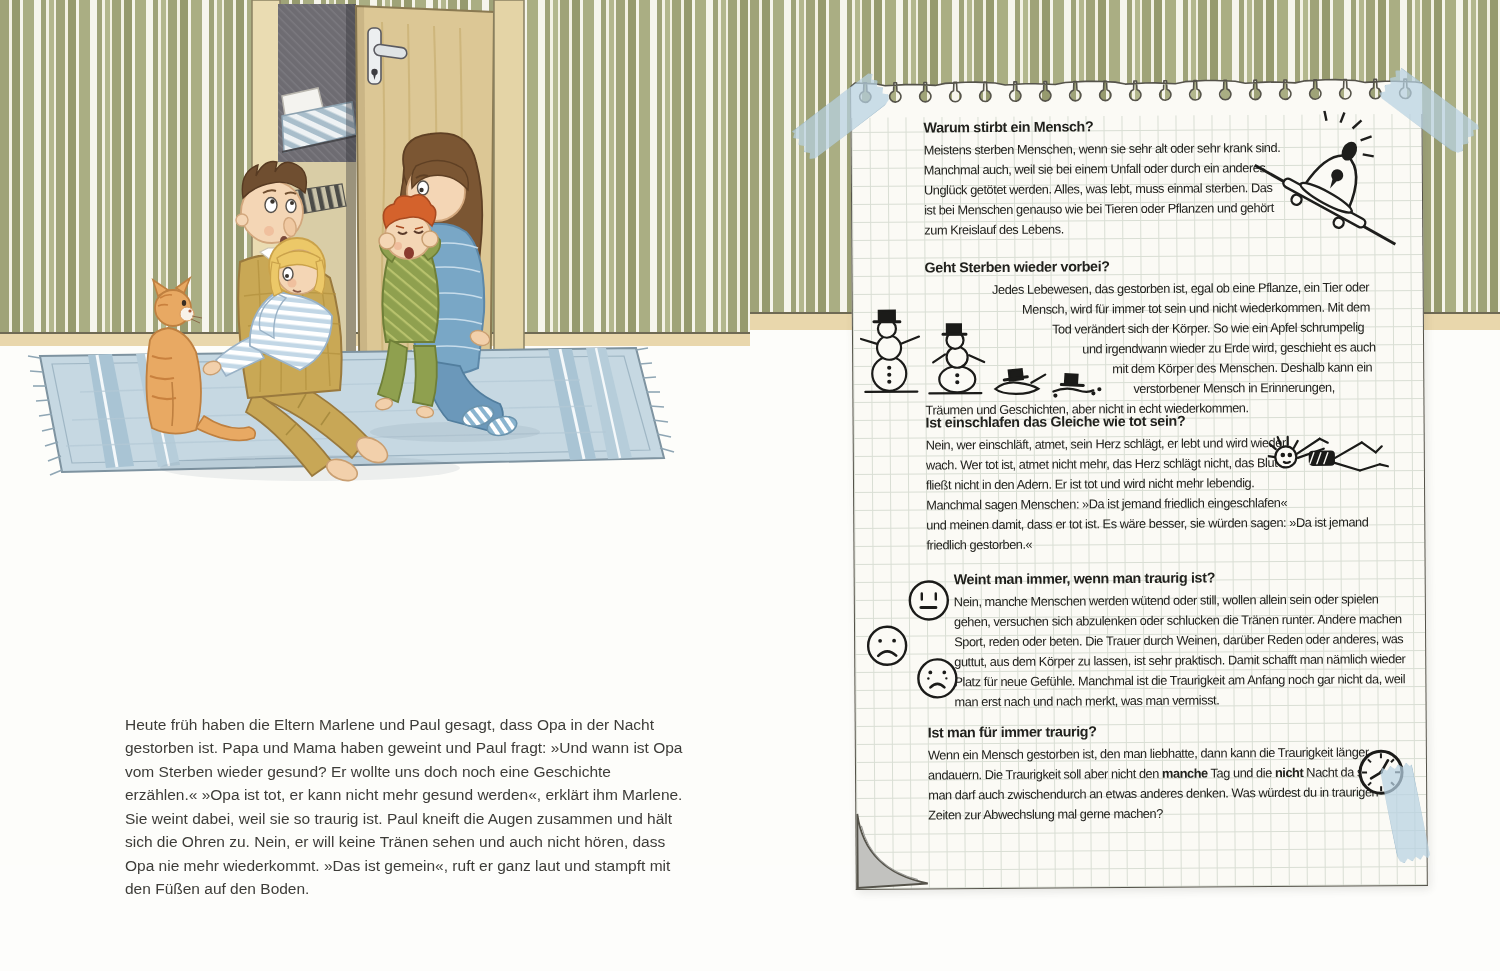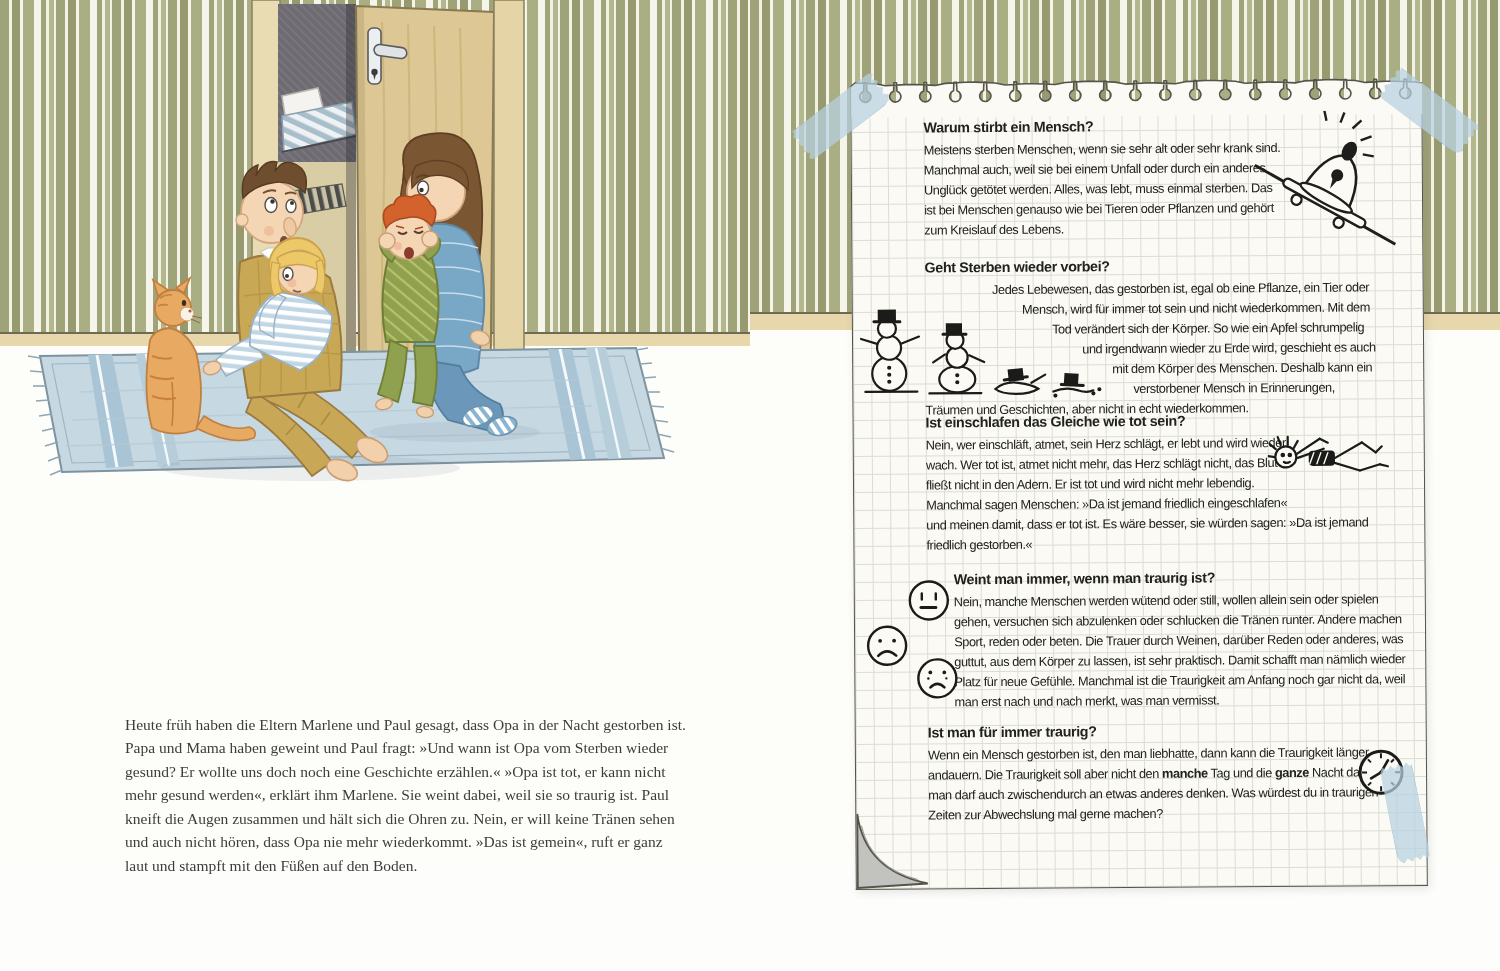--- a/index.html
+++ b/index.html
@@ -1,21 +1,21 @@
 <!DOCTYPE html>
 <html><head>
 <meta charset="utf-8">
 <style>
   html,body{margin:0;padding:0;background:#ffffff;}
   body{font-family:"Liberation Sans", sans-serif;}
   .spread{position:relative;width:1500px;height:971px;background:#fdfdfb;overflow:hidden;}
 
   
   .page{position:absolute;top:0;height:865px;width:750px;}
-  .page-left{left:0;font-family:Liberation Serif, serif;}
+  .page-left{left:0;}
   .page-right{left:750px;}
 
   
   .wallpaper{
     position:absolute;left:0;right:0;top:0;
     background-color:#f3f1e4;
     background-image:repeating-linear-gradient(90deg,
       #9fa378 0px, #9fa378 9px,
       #f3f1e4 9px, #f3f1e4 12px,
       #969a6e 12px, #969a6e 20px,
@@ -316,21 +316,21 @@
         <p><span class="fig-spacer"></span><span>Nein, wer einschläft, atmet, sein Herz schlägt, er lebt und wird wieder wach. Wer tot ist, atmet nicht mehr, das Herz schlägt nicht, das Blut fließt nicht in den Adern. Er ist tot und wird nicht mehr lebendig. Manchmal sagen Menschen: »Da ist jemand friedlich eingeschlafen« und meinen damit, dass er tot ist. Es wäre besser, sie würden sagen: »Da ist jemand friedlich gestorben.«</span></p>
       </section>
 
       <section class="qa qa-4">
         <h3>Weint man immer, wenn man traurig ist?</h3>
         <p>Nein, manche Menschen werden wütend oder still, wollen allein sein oder spielen gehen, versuchen sich abzulenken oder schlucken die Tränen runter. Andere machen Sport, reden oder beten. Die Trauer durch Weinen, darüber Reden oder anderes, was guttut, aus dem Körper zu lassen, ist sehr praktisch. Damit schafft man nämlich wieder Platz für neue Gefühle. Manchmal ist die Traurigkeit am Anfang noch gar nicht da, weil man erst nach und nach merkt, was man vermisst.</p>
       </section>
 
       <section class="qa qa-5">
         <h3>Ist man für immer traurig?</h3>
-        <p><span>Wenn ein Mensch gestorben ist, den man liebhatte, dann kann die Traurigkeit länger andauern. Die Traurigkeit soll aber nicht den </span><b>manche</b><span> Tag und die </span><b>ganze</b><span> Nacht da sein, man darf auch zwischendurch an etwas anderes denken. Was würdest du in traurigen Zeiten zur Abwechslung mal gerne machen?</span></p>
+        <p><span>Wenn ein Mensch gestorben ist, den man liebhatte, dann kann die Traurigkeit länger andauern. Die Traurigkeit soll aber nicht den </span><b>manche</b><span> Tag und die </span><b>nicht</b><span> Nacht da sein, man darf auch zwischendurch an etwas anderes denken. Was würdest du in traurigen Zeiten zur Abwechslung mal gerne machen?</span></p>
       </section>
 
       <svg class="doodle d-bell" width="152" height="140" viewBox="0 0 152 140">
         <line x1="6" y1="54" x2="146" y2="134" stroke="#1e1e1c" stroke-width="3"></line>
         <g transform="rotate(29 75 95)">
           <rect x="28" y="88" width="92" height="9" rx="4.5" fill="#fbfaf5" stroke="#1e1e1c" stroke-width="2.4"></rect>
           <circle cx="48" cy="103" r="5" fill="#fbfaf5" stroke="#1e1e1c" stroke-width="2.4"></circle>
           <circle cx="96" cy="103" r="5" fill="#fbfaf5" stroke="#1e1e1c" stroke-width="2.4"></circle>
           <path d="M72,40 q-20,6 -24,46 l50,0 q-4,-40 -26,-46 z" fill="#fbfaf5" stroke="#1e1e1c" stroke-width="2.6"></path>
           <ellipse cx="73" cy="87" rx="29" ry="6" fill="#fbfaf5" stroke="#1e1e1c" stroke-width="2.4"></ellipse>

